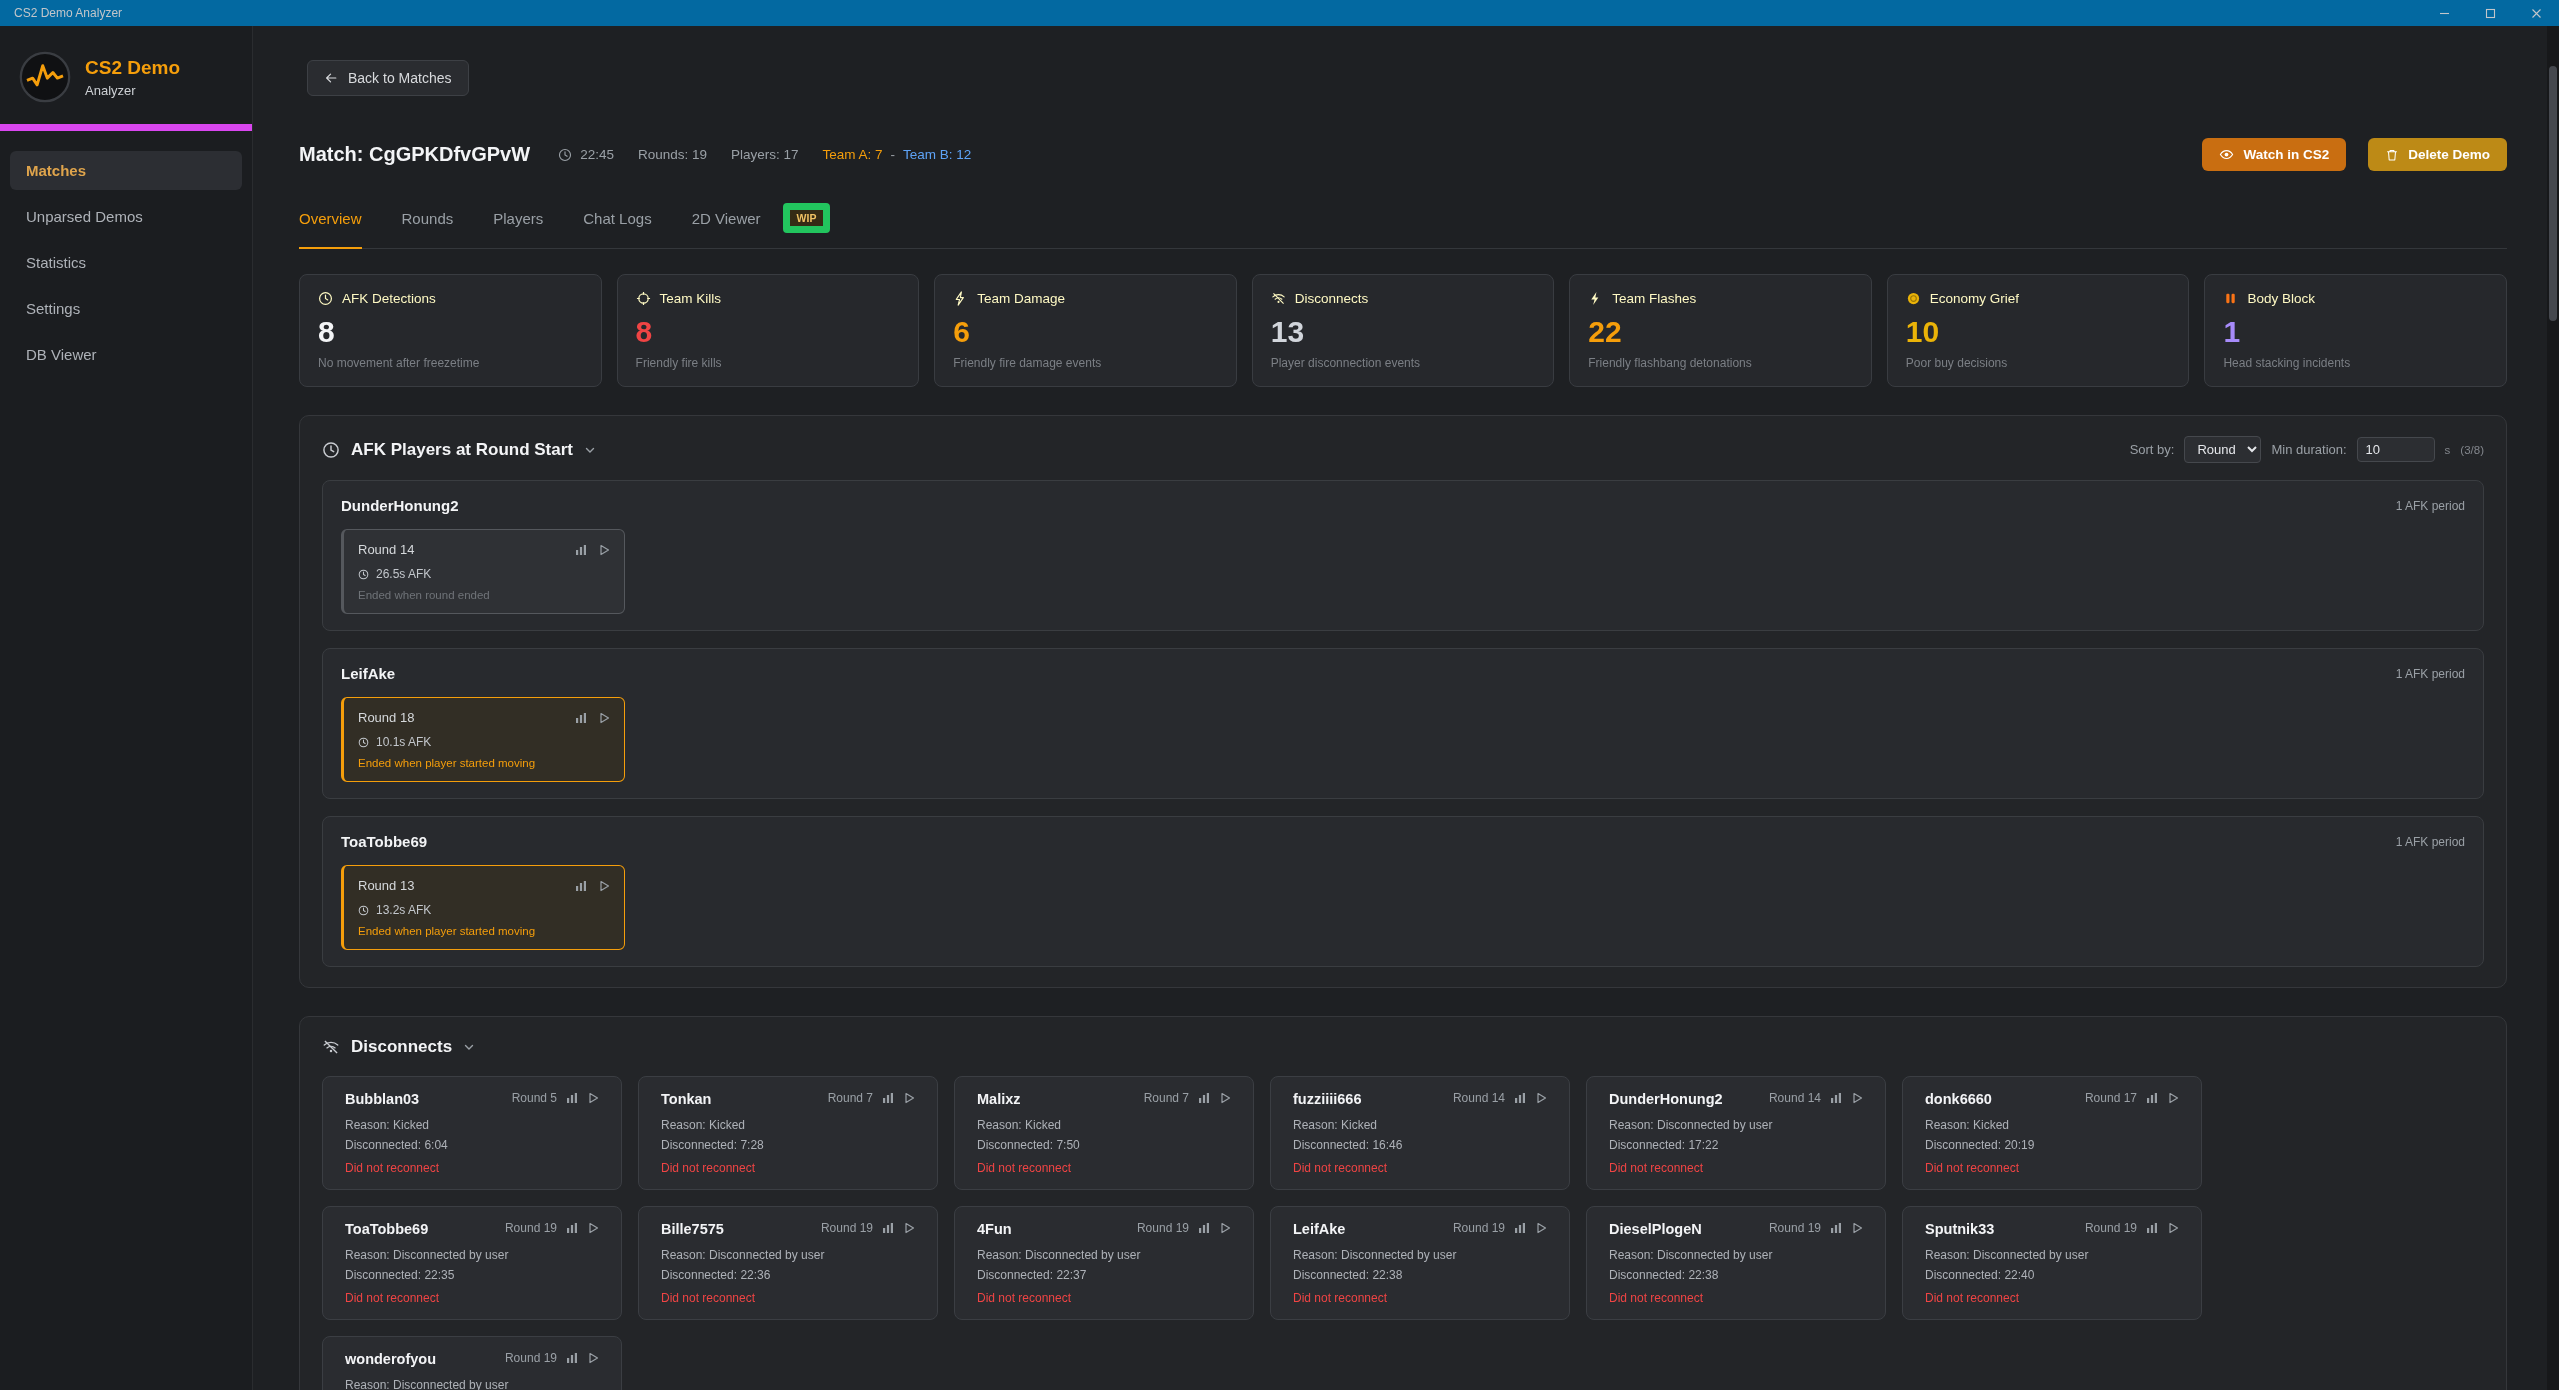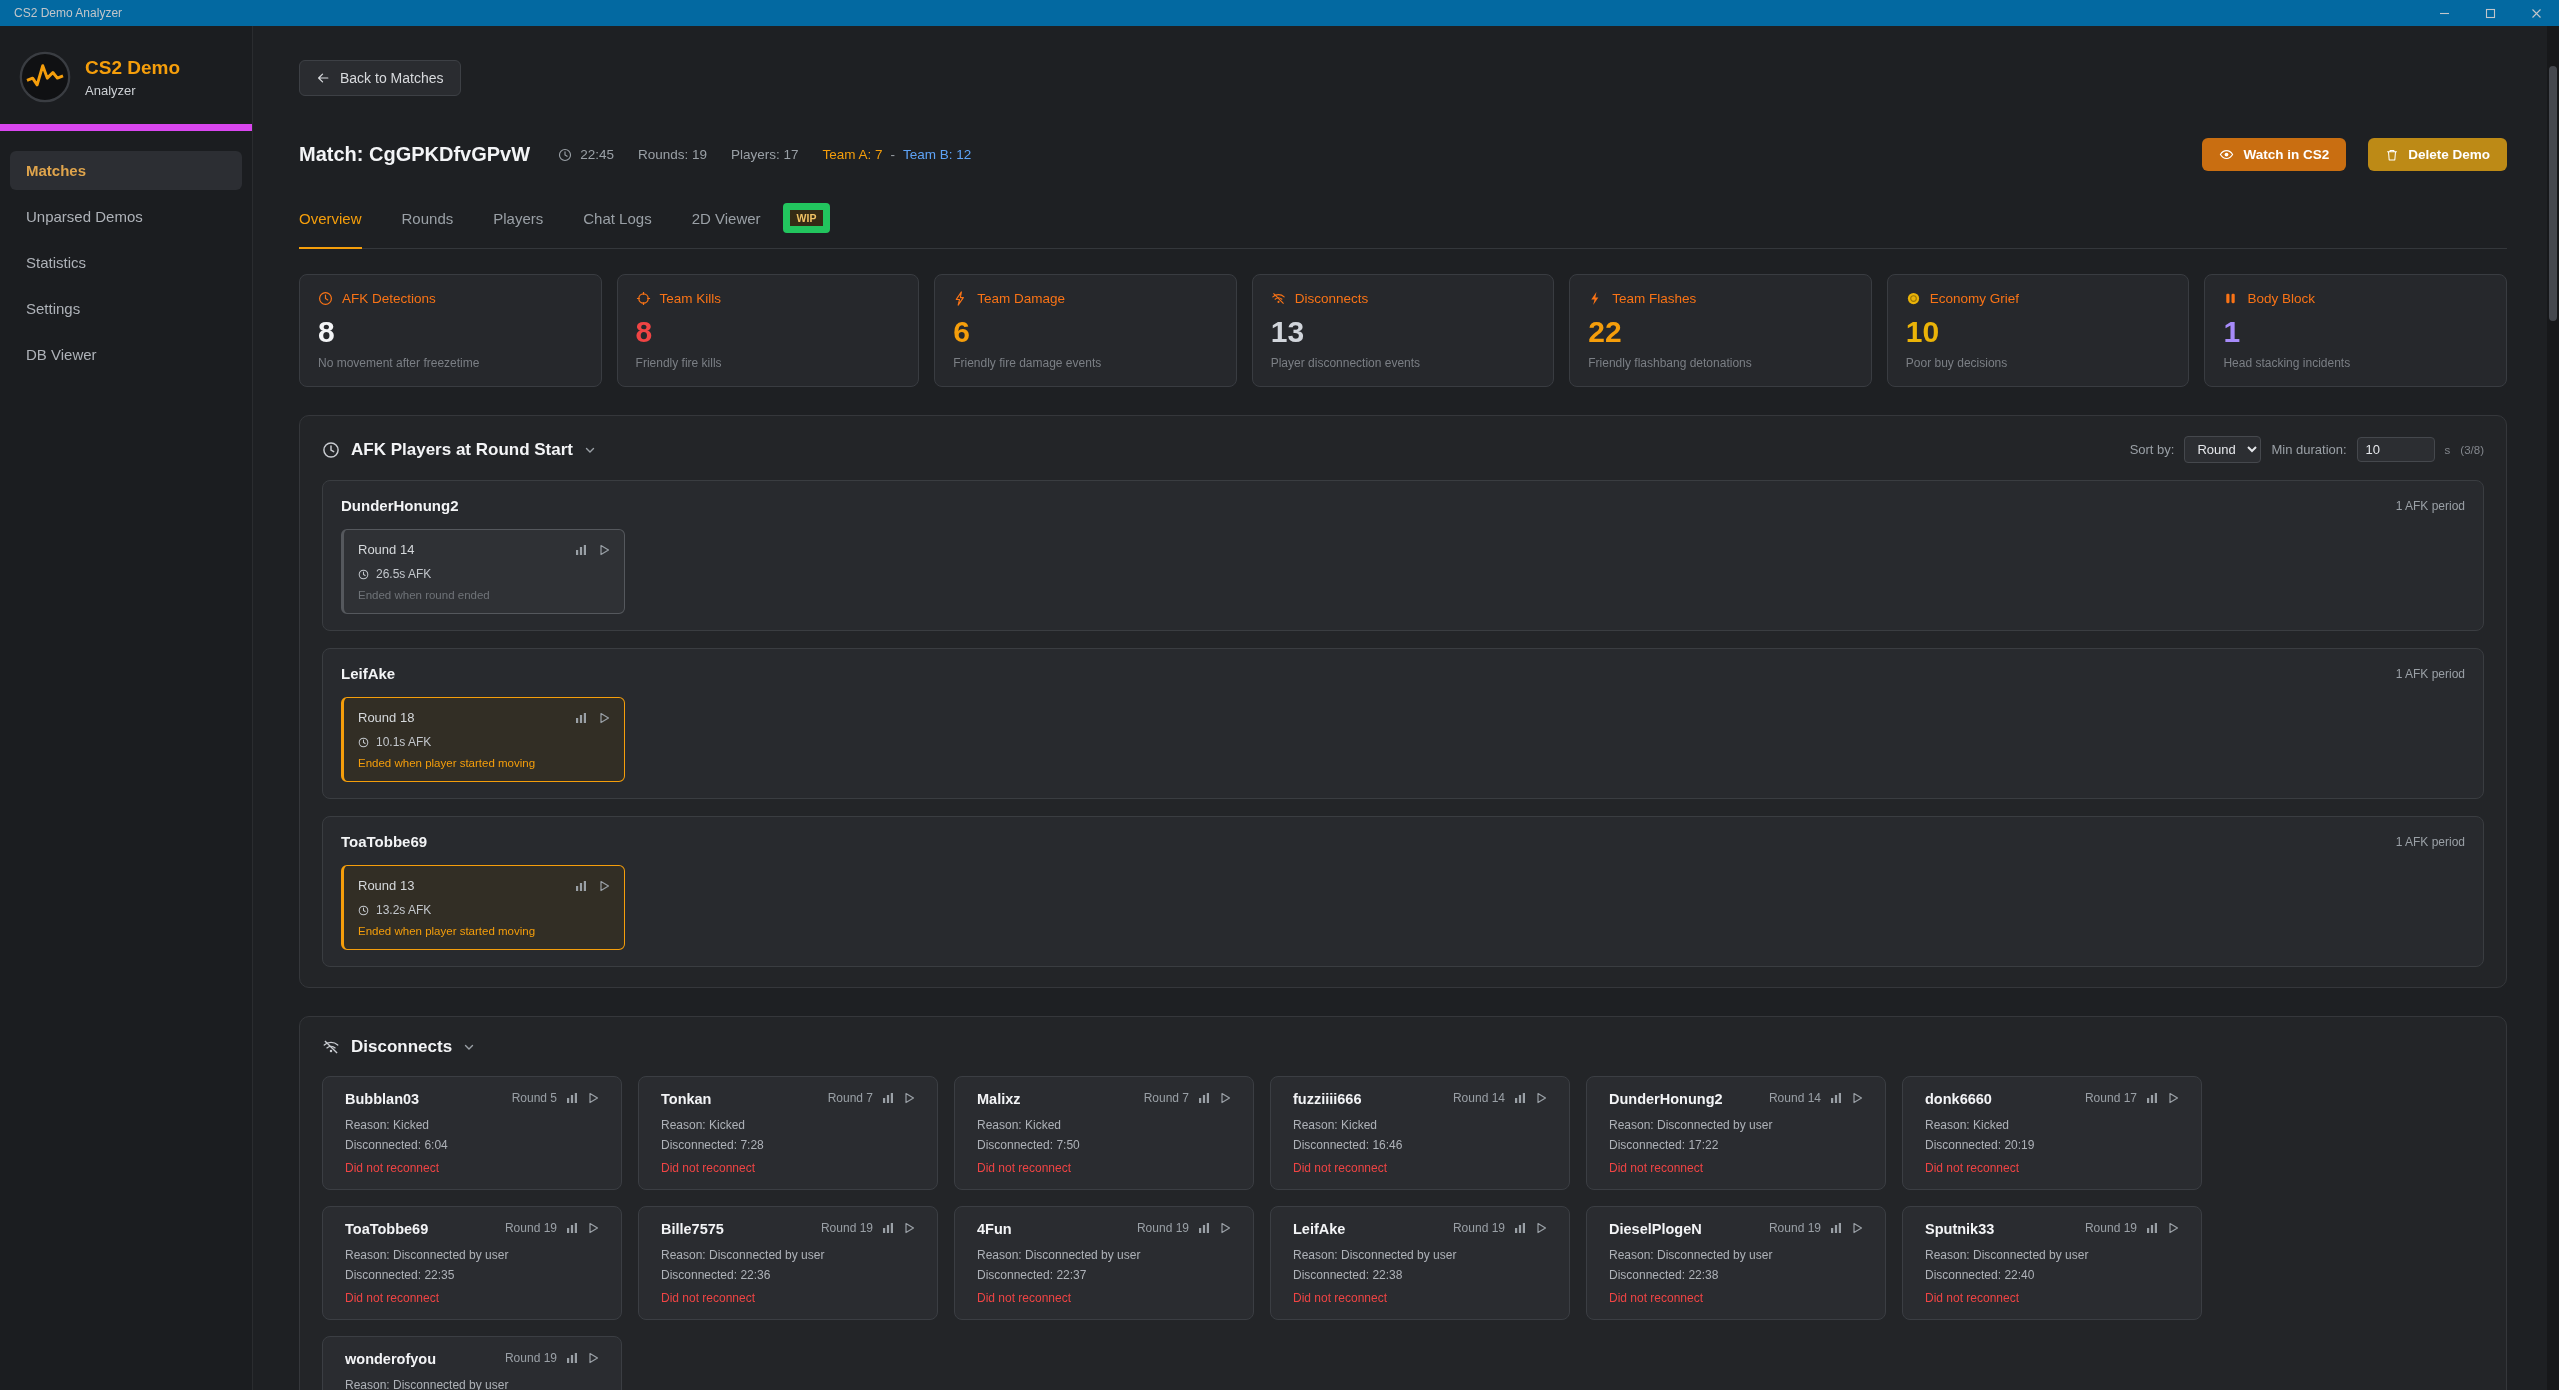--- a/index.html
+++ b/index.html
@@ -10,35 +10,35 @@
 .tb-btn{width:46px;display:flex;align-items:center;justify-content:center;color:#c3c6ca;cursor:pointer;}
 .main-row{display:flex;height:1364px;position:relative;}
 .sidebar{width:253px;background:#1b1d20;border-right:1px solid #2a2c2f;padding-top:24px;flex-shrink:0;}
 .brand{display:flex;align-items:center;gap:13px;padding:0 18px 20px;}
 .brand-name{color:#f59e0b;font-size:19px;font-weight:bold;}
 .brand-sub{color:#cdd0d4;font-size:13px;margin-top:4px;}
 .side-nav{border-top:7px solid #d946ef;padding:20px 10px;}
 .nav-item{padding:11px 16px;border-radius:6px;font-size:15px;color:#aeb2b8;margin-bottom:7px;cursor:pointer;}
 .nav-item.active{background:#2c2e33;color:#dfa44c;font-weight:bold;}
 .content{flex:1;padding:34px 52px 0 46px;overflow:hidden;}
-.back-btn{display:inline-flex;align-items:center;gap:10px;background:#2a2c30;border:1px solid #3d4045;color:#d8dadd;font-size:14px;padding:9px 16px;border-radius:6px;cursor:pointer;font-family:inherit;}
+.back-btn{display:inline-flex;align-items:center;gap:10px;background:#2a2c30;border:1px solid #3d4045;color:#d8dadd;font-size:14px;padding:9px 16px;border-radius:6px;cursor:pointer;font-family:inherit;margin-left:8px;}
 .match-row{display:flex;align-items:center;margin-top:42px;}
 .match-title{font-size:20px;font-weight:bold;color:#f3f4f6;margin-right:28px;}
 .meta{display:flex;align-items:center;gap:8px;font-size:13.5px;color:#9aa0a6;margin-right:24px;}
 .teams{display:flex;align-items:center;gap:8px;font-size:13.5px;}
 .actions{margin-left:auto;display:flex;gap:22px;justify-content:space-between;}
 .action-btn{display:inline-flex;align-items:center;gap:9px;font-size:13.5px;font-weight:bold;color:#fff;padding:9px 17px;border-radius:6px;border:none;cursor:pointer;font-family:inherit;}
 .tabs{display:flex;gap:40px;margin-top:32px;border-bottom:1px solid #34373b;}
 .tab{display:flex;align-items:center;gap:9px;padding-bottom:15px;font-size:15px;color:#9aa0a6;cursor:pointer;position:relative;}
 .tab.active{color:#f59e0b;}
 .tab.active::after{content:"";position:absolute;left:0;right:0;bottom:-1px;height:2px;background:#f59e0b;}
 .wip{font-size:10.5px;color:#f0c264;background:#352b15;border:7px solid #22c55e;border-radius:4px;padding:2px 7px;font-weight:bold;margin-left:13px;}
 .stats{display:grid;grid-template-columns:repeat(7,1fr);gap:15px;margin-top:25px;}
 .stat-card{background:#26282c;border:1px solid #393c41;border-radius:8px;padding:16px 18px;}
-.stat-head{display:flex;align-items:center;gap:9px;font-size:13.5px;color:#f97316;}
+.stat-head{display:flex;align-items:center;gap:9px;font-size:13.5px;color:#fef9c3;}
 .stat-value{font-size:30px;font-weight:bold;margin:9px 0 7px;}
 .stat-desc{font-size:12px;color:#7b7f85;}
 .section{background:#232528;border:1px solid #35373b;border-radius:10px;padding:20px 22px;margin-top:28px;}
 .section-head{display:flex;align-items:center;gap:11px;cursor:pointer;}
 .section-title{font-size:17px;font-weight:bold;color:#f3f4f6;}
 .chev{color:#9aa0a6;display:inline-flex;}
 .afk-controls{margin-left:auto;display:flex;align-items:center;gap:10px;font-size:13px;color:#9aa0a6;cursor:default;}
 .control-select,.control-input{background:#2c2e32;border:1px solid #45484d;color:#e5e7eb;border-radius:4px;font-size:13px;padding:4px 8px;font-family:inherit;}
 .control-input{width:78px;}
 .count-label{font-size:11.5px;color:#82868c;}

